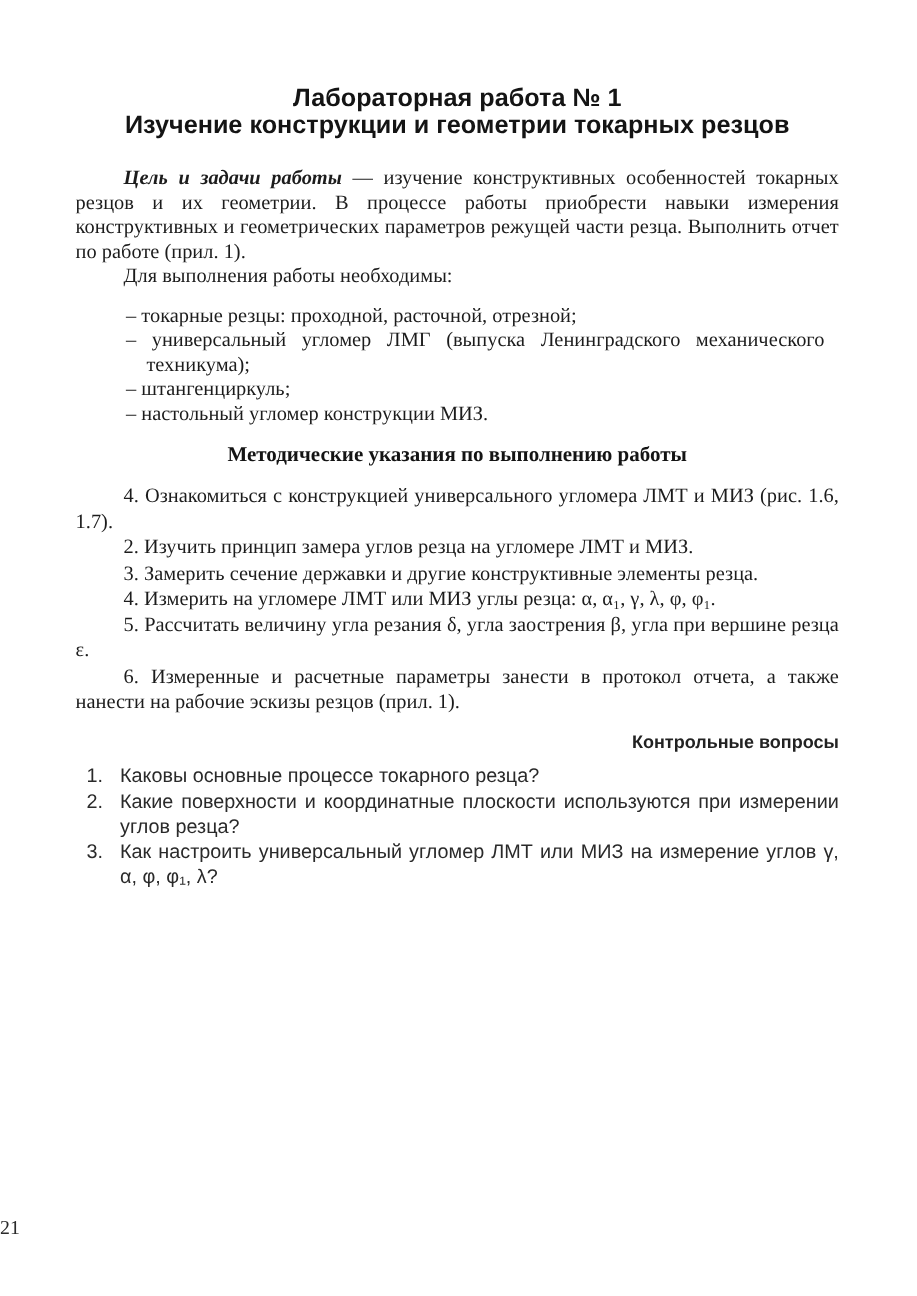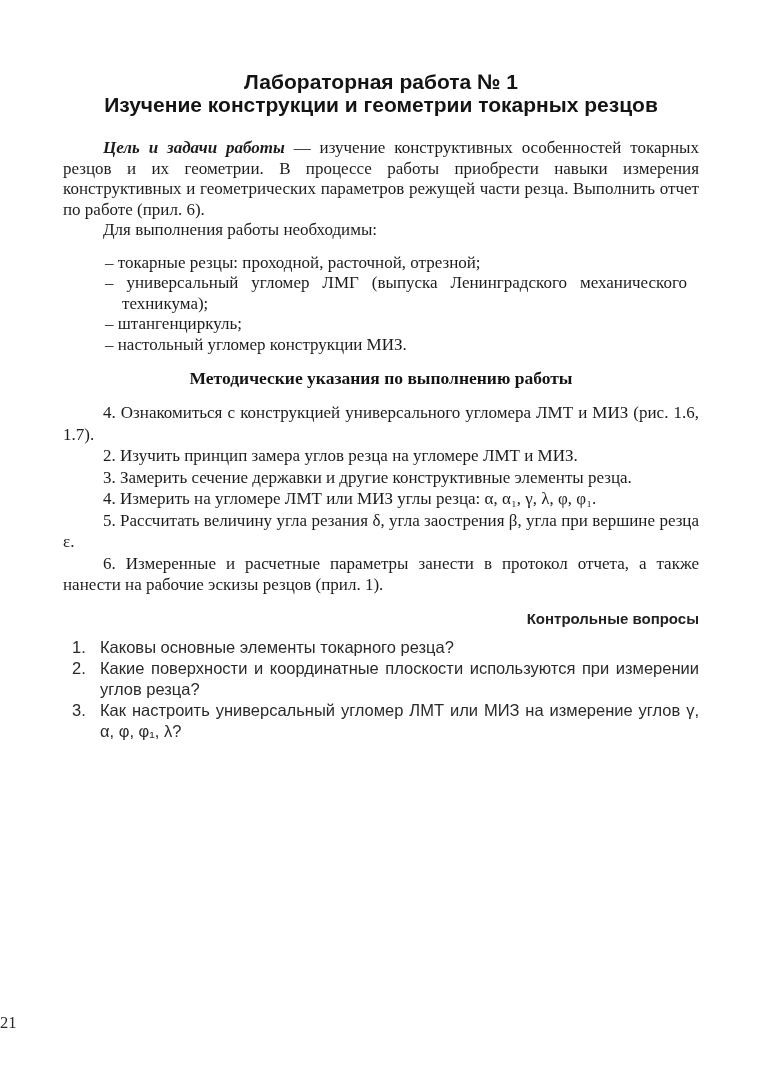--- a/index.html
+++ b/index.html
@@ -113,21 +113,21 @@
 <body>
 
 <div class="page">
   <div class="content">
 
     <h1 class="title">
       <span class="title-line">Лабораторная работа № 1</span>
       <span class="title-line">Изучение конструкции и геометрии токарных резцов</span>
     </h1>
 
-    <p class="body-p intro"><span class="lead">Цель и задачи работы</span><span> — изучение конструктивных особенностей токар­ных резцов и их геометрии. В процессе работы приобрести навыки измерения конструктивных и геометрических параметров режущей части резца. Выпол­нить отчет по работе (прил. 6).</span></p>
+    <p class="body-p intro"><span class="lead">Цель и задачи работы</span><span> — изучение конструктивных особенностей токар­ных резцов и их геометрии. В процессе работы приобрести навыки измерения конструктивных и геометрических параметров режущей части резца. Выпол­нить отчет по работе (прил. 1).</span></p>
 
     <p class="body-p">Для выполнения работы необходимы:</p>
 
     <div class="dash-list">
       <div class="dash-item">– токарные резцы: проходной, расточной, отрезной;</div>
       <div class="dash-item">– универсальный угломер ЛМГ (выпуска Ленинградского механического техникума);</div>
       <div class="dash-item">– штангенциркуль;</div>
       <div class="dash-item">– настольный угломер конструкции МИЗ.</div>
     </div>
 
@@ -140,21 +140,21 @@
       <p class="step">4. Измерить на угломере ЛМТ или МИЗ углы резца: α, α₁, γ, λ, φ, φ₁.</p>
       <p class="step">5. Рассчитать величину угла резания δ, угла заострения β, угла при вер­шине резца ε.</p>
       <p class="step">6. Измеренные и расчетные параметры занести в протокол отчета, а также нанести на рабочие эскизы резцов (прил. 1).</p>
     </div>
 
     <h2 class="sans-heading">Контрольные вопросы</h2>
 
     <div class="q-list">
       <div class="q-item">
         <span class="q-num">1.</span>
-        <span class="q-text">Каковы основные элементы токарного резца?</span>
+        <span class="q-text">Каковы основные процессе токарного резца?</span>
       </div>
       <div class="q-item">
         <span class="q-num">2.</span>
         <span class="q-text">Какие поверхности и координатные плоскости используются при измерении уг­лов резца?</span>
       </div>
       <div class="q-item">
         <span class="q-num">3.</span>
         <span class="q-text">Как настроить универсальный угломер ЛМТ или МИЗ на измерение углов γ, α, φ, φ₁, λ?</span>
       </div>
     </div>

